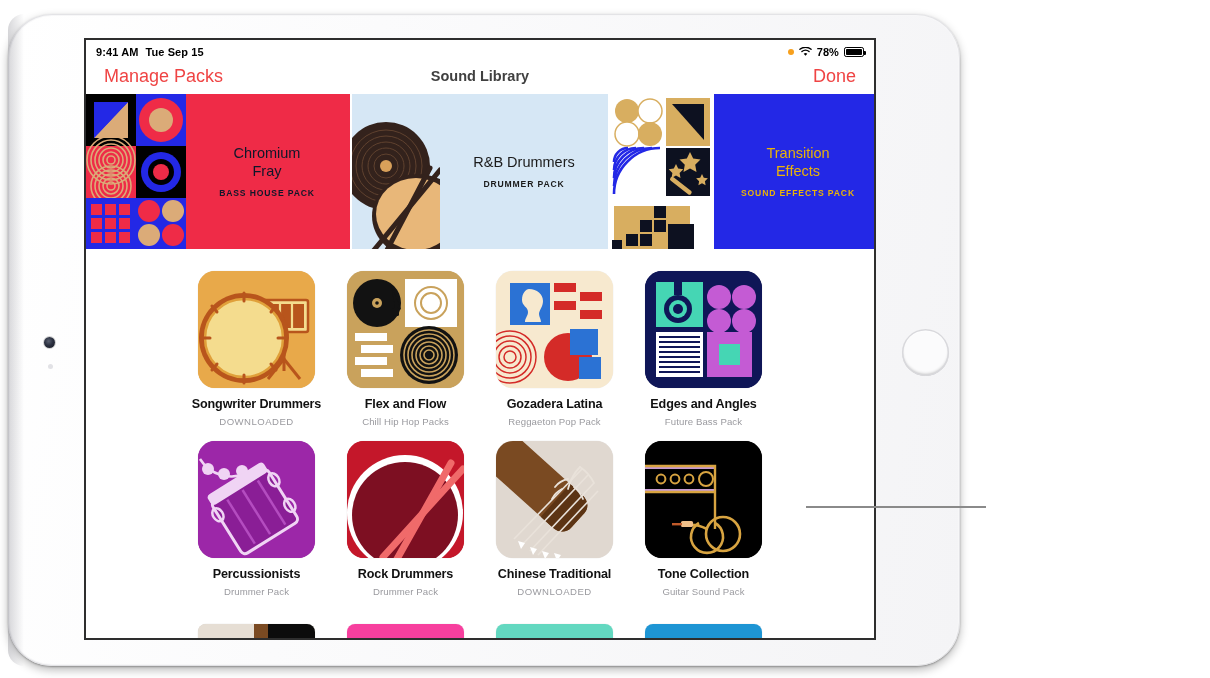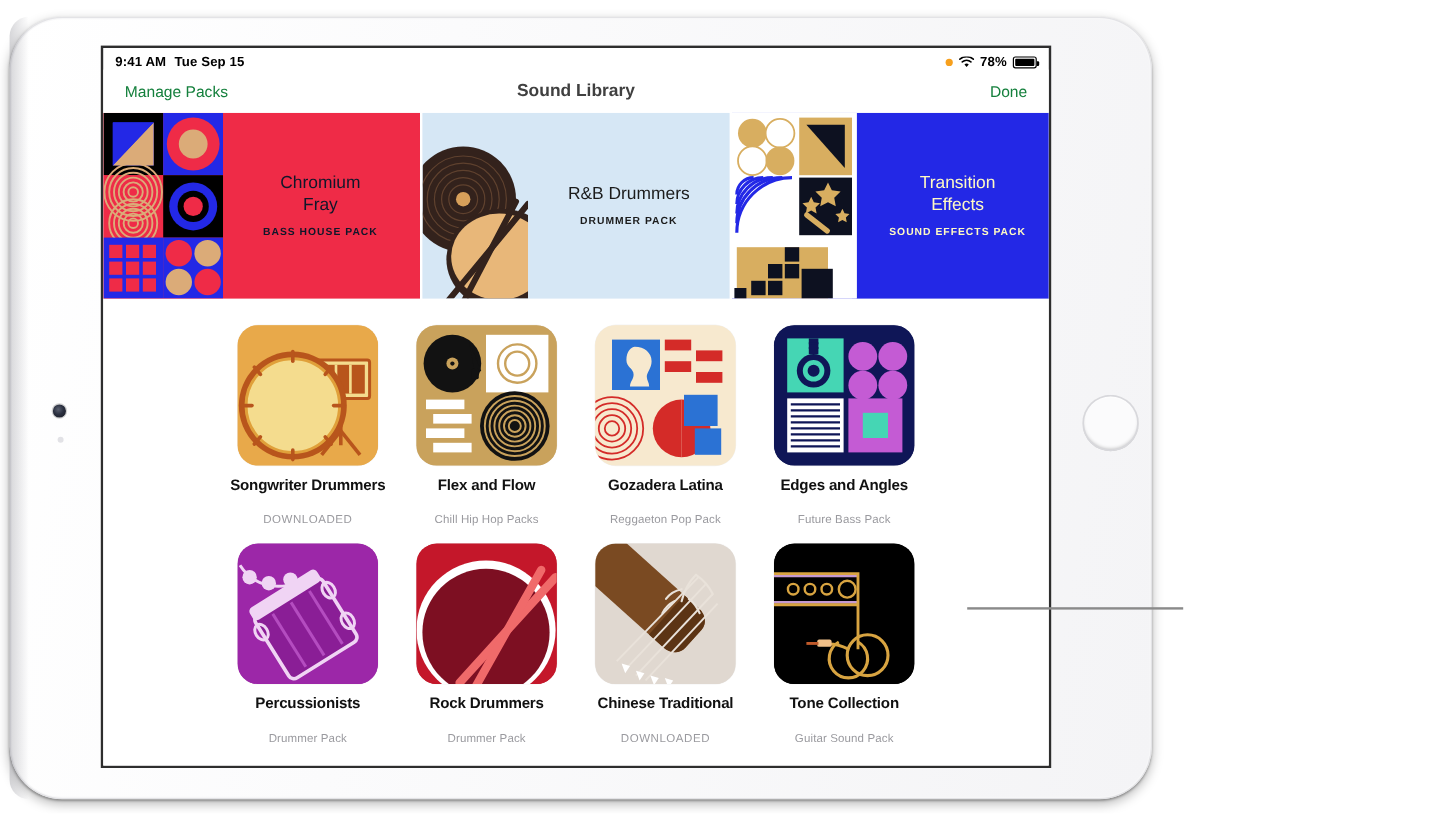--- a/index.html
+++ b/index.html
@@ -76,21 +76,21 @@
   .batt::after{
     content:""; position:absolute; right:-3px; top:2.6px;
     width:1.8px; height:4px; background:#000; border-radius:0 1px 1px 0;
   }
 
   
   .navbar{
     height:36px; display:flex; align-items:center; padding:0 18px;
     position:relative; background:#fff;
   }
-  .nav-left, .nav-right { font-size:13px; color:#15803d; cursor:pointer; }
+  .nav-left, .nav-right { font-size:18px; color:#ef4444; cursor:pointer; }
   .nav-right{ margin-left:auto; }
   .nav-title{
     position:absolute; left:0; right:0; text-align:center;
     font-size:14.5px; font-weight:700; color:#404040; pointer-events:none;
   }
 
   
   .banners{ display:flex; height:155px; width:100%; overflow:hidden; }
   .banner{ position:relative; overflow:hidden; flex:0 0 auto; display:flex; }
   .banner .art{ position:relative; flex:0 0 auto; height:100%; overflow:hidden; }
@@ -109,41 +109,41 @@
   .b1 .txt{ padding-left:4px; }
 
   
   .b2{ width:256px; background:#d6e7f5; }
   .b2 .art{ width:88px; }
   .b2 .b-title, .b2 .b-sub{ color:#1b1b1b; }
 
   
   .b3{ width:272px; background:#2328e6; }
   .b3 .art{ width:104px; background:#ffffff; }
-  .b3 .b-title, .b3 .b-sub{ color:#fef9c3; }
+  .b3 .b-title, .b3 .b-sub{ color:#eab308; }
 
   .b-sep{ width:2px; background:#ffffff; flex:0 0 auto; height:100%; }
 
   
   .gridwrap{ padding:22px 0 0 0; background:#fff; height:393px; }
   .grid{
     display:grid; grid-template-columns: repeat(4, 1fr);
     row-gap:14px; padding:0 96px;
   }
   .tile{ display:flex; flex-direction:column; align-items:center; cursor:pointer; }
   .tile .thumb{
     width:117px; height:117px; border-radius:17px; overflow:hidden;
     position:relative; box-shadow:0 0 0 .5px rgba(0,0,0,.05);
   }
   .tile .t-name{
     margin-top:9px; font-size:12.6px; font-weight:700; color:#111;
     text-align:center; letter-spacing:-.15px;
   }
   .tile .t-sub{
-    margin-top:17px; font-size:9.6px; color:#9a9a9f; text-align:center;
+    margin-top:5px; font-size:9.6px; color:#9a9a9f; text-align:center;
     letter-spacing:.1px;
   }
   .tile .t-sub.dl{ letter-spacing:.45px; }
   .row-partial{ margin-top:13px; }
   .row-partial .thumb{ height:14px; border-radius:8px 8px 0 0; }
 
   
   .callout{
     position:absolute; left:806px; top:506px; width:180px; height:2px;
     background:#8a8a8a;

